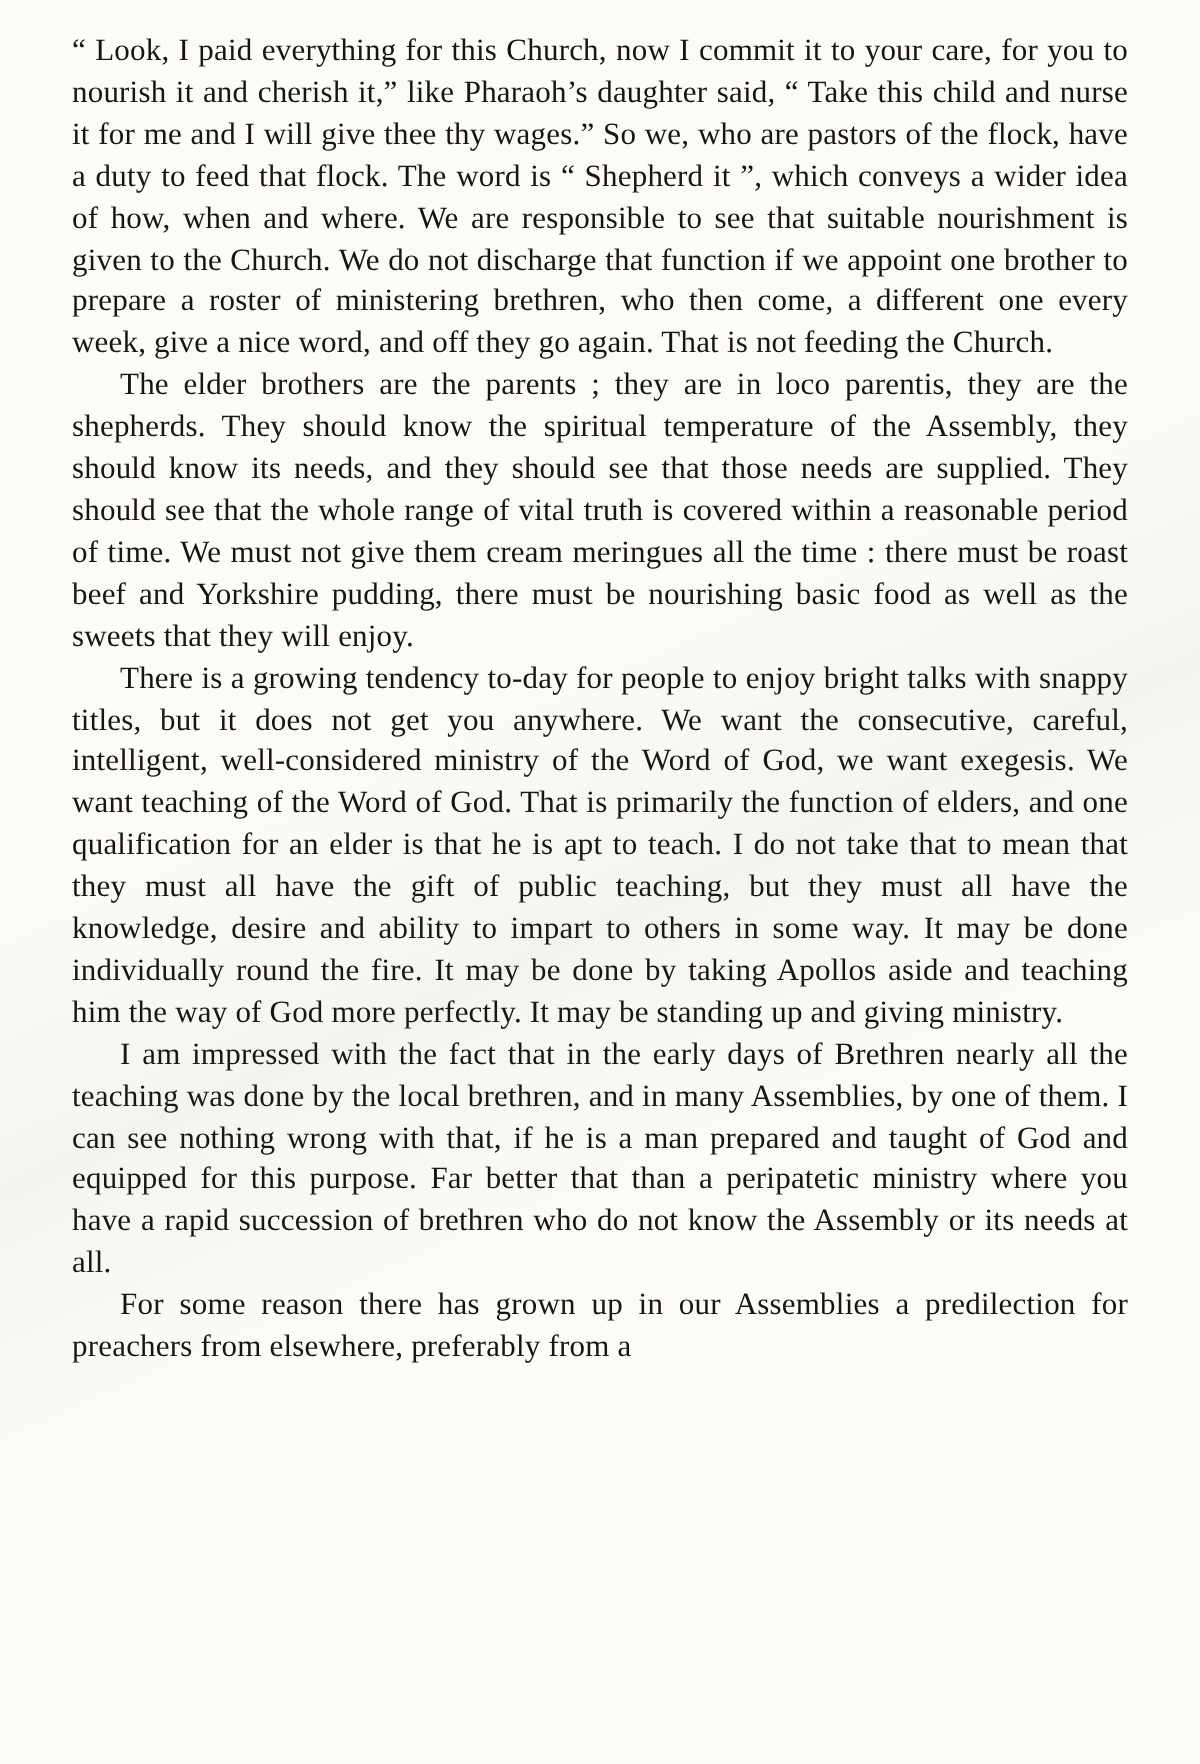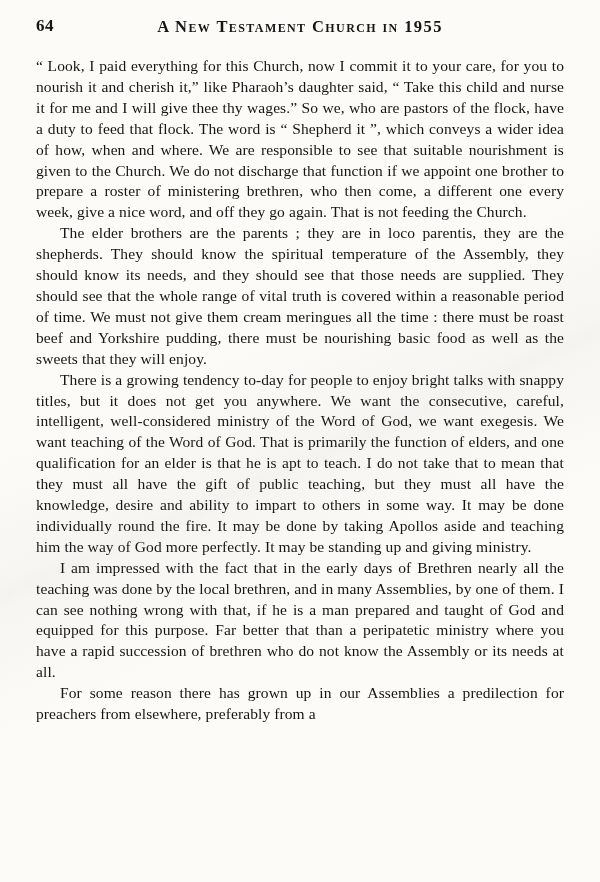--- a/index.html
+++ b/index.html
@@ -75,24 +75,20 @@
   .italic {
   }
 </style>
 </head>
 <body>
 
 <div class="page">
 
   <div class="watermark"></div>
 
-  <header class="page-header">
-    <span class="page-number">64</span>
-    <span class="running-title">A New Testament Church in 1955</span>
-  </header>
 
   <main class="page-body">
 
     <p class="para no-indent">
       <span>“ Look, I paid everything for this Church, now I commit it to your care, for you to nourish it and cherish it,” like Pharaoh’s daughter said, “ Take this child and nurse it for me and I will give thee thy wages.” So we, who are pastors of the flock, have a duty to feed that flock. The word is “ Shepherd it ”, which conveys a wider idea of how, when and where. We are responsible to see that suitable nourishment is given to the Church. We do not discharge that function if we appoint one brother to prepare a roster of ministering brethren, who then come, a different one every week, give a nice word, and off they go again. That is not feeding the Church.</span>
     </p>
 
     <p class="para">
       <span>The elder brothers are the parents ; they are </span><span class="italic">in loco parentis,</span><span> they are the shepherds. They should know the spiritual temperature of the Assembly, they should know its needs, and they should see that those needs are supplied. They should see that the whole range of vital truth is covered within a reasonable period of time. We must not give them cream meringues all the time : there must be roast beef and Yorkshire pudding, there must be nourishing basic food as well as the sweets that they will enjoy.</span>
     </p>

